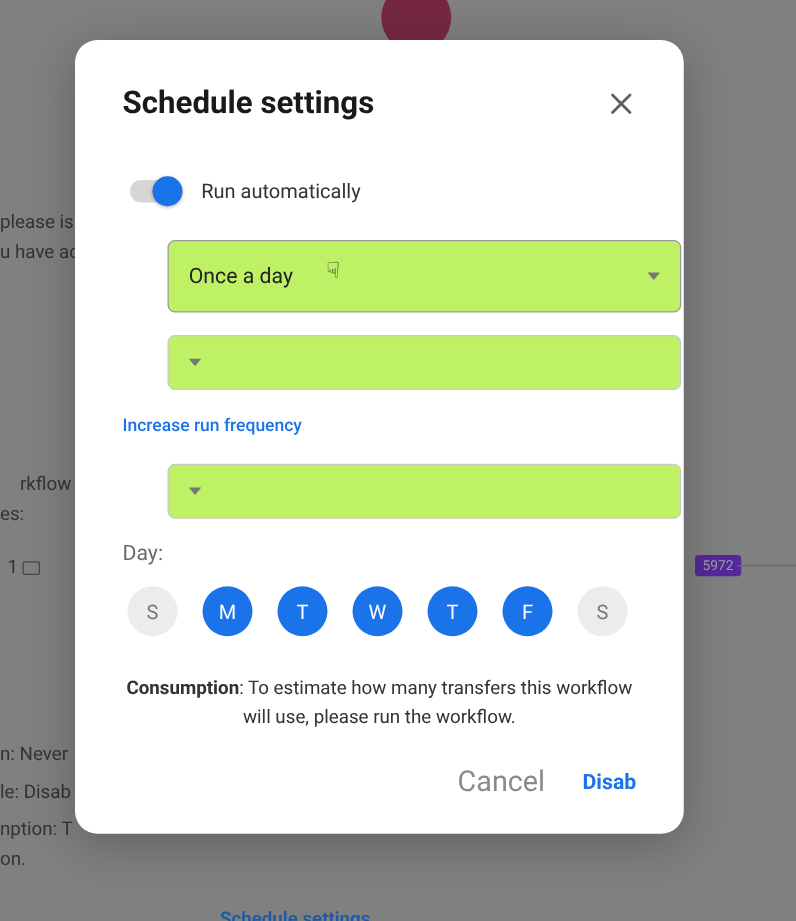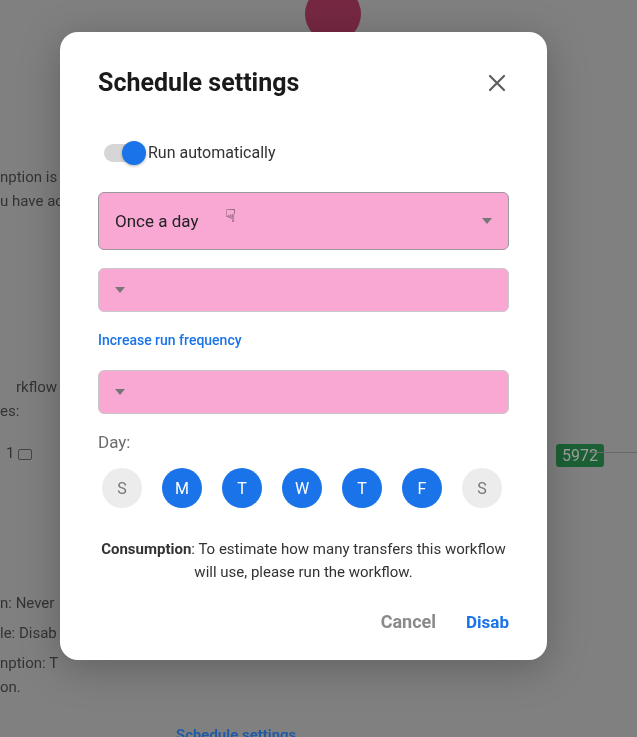--- a/index.html
+++ b/index.html
@@ -23,23 +23,23 @@
     position: absolute;
     top: -14px; left: 305px;
     width: 56px; height: 56px;
     border-radius: 50%;
     background: #a02850;
   }
   .bg-text { position: absolute; white-space: nowrap; }
   .bg-link { color: #1a73e8; font-weight: 600; }
   .bg-chip {
     position: absolute;
-    background: #15803d;
+    background: #6d28d9;
     color: #ddd;
-    font-size: 16px;
+    font-size: 11px;
     padding: 2px 6px;
     border-radius: 3px;
   }
   .bg-line {
     position: absolute;
     height: 1px;
     background: #8a8a8a;
   }
   .bg-folder {
     display: inline-block;
@@ -79,21 +79,21 @@
   }
   .close-btn {
     width: 24px; height: 24px;
     cursor: pointer;
     color: #5f5f5f;
   }
   .close-btn svg { width: 100%; height: 100%; }
   .toggle-row {
     display: flex;
     align-items: center;
-    gap: 4px;
+    gap: 17px;
     margin-bottom: 30px;
     padding-left: 6px;
     text-align: center;
   }
   .toggle {
     width: 40px; height: 18px;
     background: #d6d6d6;
     border-radius: 10px;
     position: relative;
     cursor: pointer;
@@ -111,23 +111,24 @@
     width: 100%;
     border: 1px solid #c9c9c9;
     border-radius: 6px;
     padding: 18px 16px;
     font-size: 17px;
     color: #222;
     display: flex;
     justify-content: space-between;
     align-items: center;
     cursor: pointer;
-    background: #f9a8d4;
+    background: #bef264;
     margin-bottom: 18px;
     position: relative;
+    margin-left: 36px;
   }
   .select.focused {
     border-color: #9a9a9a;
   }
   .chevron {
     width: 0; height: 0;
     border-left: 5px solid transparent;
     border-right: 5px solid transparent;
     border-top: 6px solid #777;
   }
@@ -180,37 +181,37 @@
   }
   .consumption b { font-weight: 700; }
   .actions {
     display: flex;
     justify-content: flex-end;
     gap: 30px;
     align-items: center;
   }
   .btn-cancel {
     color: #8a8a8a;
-    font-size: 18px;
-    font-weight: 700;
+    font-size: 23px;
+    font-weight: 400;
     cursor: pointer;
   }
   .btn-save {
     color: #1a73e8;
     font-size: 17px;
     font-weight: 700;
     cursor: pointer;
   }
 </style>
 </head>
 <body>
 
 <div class="bg">
   <div class="bg-circle"></div>
-  <span class="bg-text" style="top:168px;left:0">nption is</span>
+  <span class="bg-text" style="top:168px;left:0">please is</span>
   <span class="bg-text" style="top:192px;left:0">u have ac</span>
   <span class="bg-text" style="top:378px;left:16px">rkflow h</span>
   <span class="bg-text" style="top:402px;left:0">es:</span>
   <span class="bg-text" style="top:444px;left:6px"><span>1</span><span class="bg-folder"></span></span>
   <span class="bg-text" style="top:594px;left:0">n:  Never</span>
   <span class="bg-text" style="top:624px;left:0">le:  Disab</span>
   <span class="bg-text" style="top:654px;left:0">nption:  T</span>
   <span class="bg-text" style="top:678px;left:0">on.</span>
   <span class="bg-text bg-link" style="top:726px;left:176px">Schedule settings</span>
   <span class="bg-chip" style="top:444px;left:556px">5972</span>

